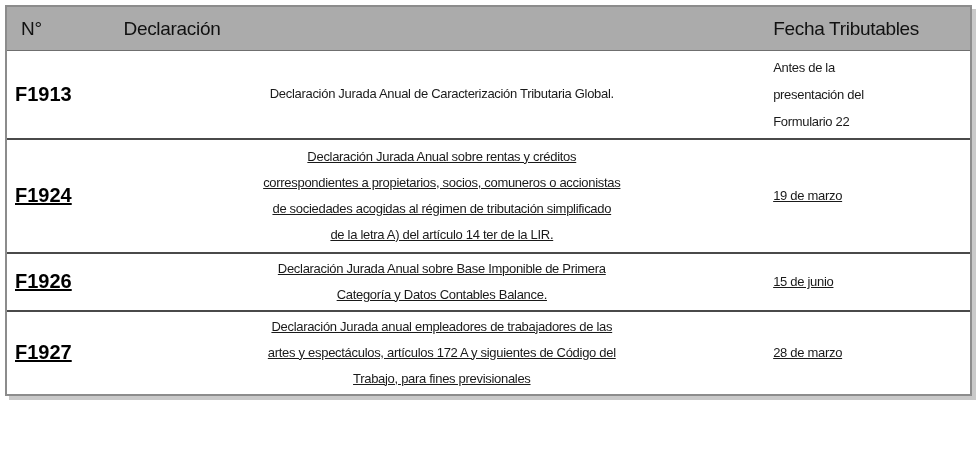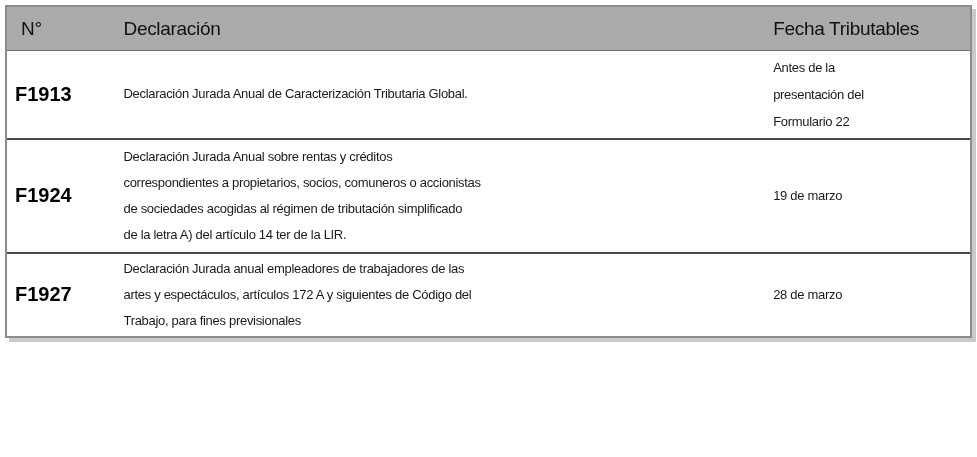--- a/index.html
+++ b/index.html
@@ -49,40 +49,41 @@
   thead th.h-num   { padding-left: 14px; }
   thead th.h-desc  { padding-left: 1px; }
   thead th.h-fecha { padding-left: 7px; }
 
   tbody td {
     vertical-align: middle;
     font-size: 13px;
     padding-top: 2px;
     padding-bottom: 2px;
   }
-  tbody tr + tr td { border-top: 2px solid #4a4a4a; }
+  tbody tr + tr td { border-top: 2px solid #4a4a4a; text-decoration: underline; }
 
   tbody tr:nth-child(1) { height: 88px; }
   tbody tr:nth-child(2) { height: 114px; }
   tbody tr:nth-child(3) { height: 53px; }
   tbody tr:nth-child(4) { height: 58px; }
   tbody tr:nth-child(5) { height: 70px; }
 
   td.num {
     font-weight: bold;
     font-size: 20px;
     color: #000000;
     padding-left: 8px;
     letter-spacing: 0;
   }
   td.desc {
     padding-left: 1px;
     padding-right: 6px;
     line-height: 26px;
     white-space: pre-line;
+    text-align: center;
   }
   td.fecha {
     padding-left: 7px;
     padding-right: 4px;
     line-height: 27px;
     white-space: pre-line;
   }
 </style>
 </head>
 <body>
@@ -112,20 +113,26 @@
         </tr>
         <tr>
           <td class="num">F1924</td>
           <td class="desc">Declaración Jurada Anual sobre rentas y créditos
 correspondientes a propietarios, socios, comuneros o accionistas
 de sociedades acogidas al régimen de tributación simplificado
 de la letra A) del artículo 14 ter de la LIR.</td>
           <td class="fecha">19 de marzo</td>
         </tr>
         <tr>
+          <td class="num">F1926</td>
+          <td class="desc">Declaración Jurada Anual sobre Base Imponible de Primera
+Categoría y Datos Contables Balance.</td>
+          <td class="fecha">15 de junio</td>
+        </tr>
+        <tr>
           <td class="num">F1927</td>
           <td class="desc">Declaración Jurada anual empleadores de trabajadores de las
 artes y espectáculos, artículos 172 A y siguientes de Código del
 Trabajo, para fines previsionales</td>
           <td class="fecha">28 de marzo</td>
         </tr>
       </tbody>
     </table>
   </div>
 </div>

